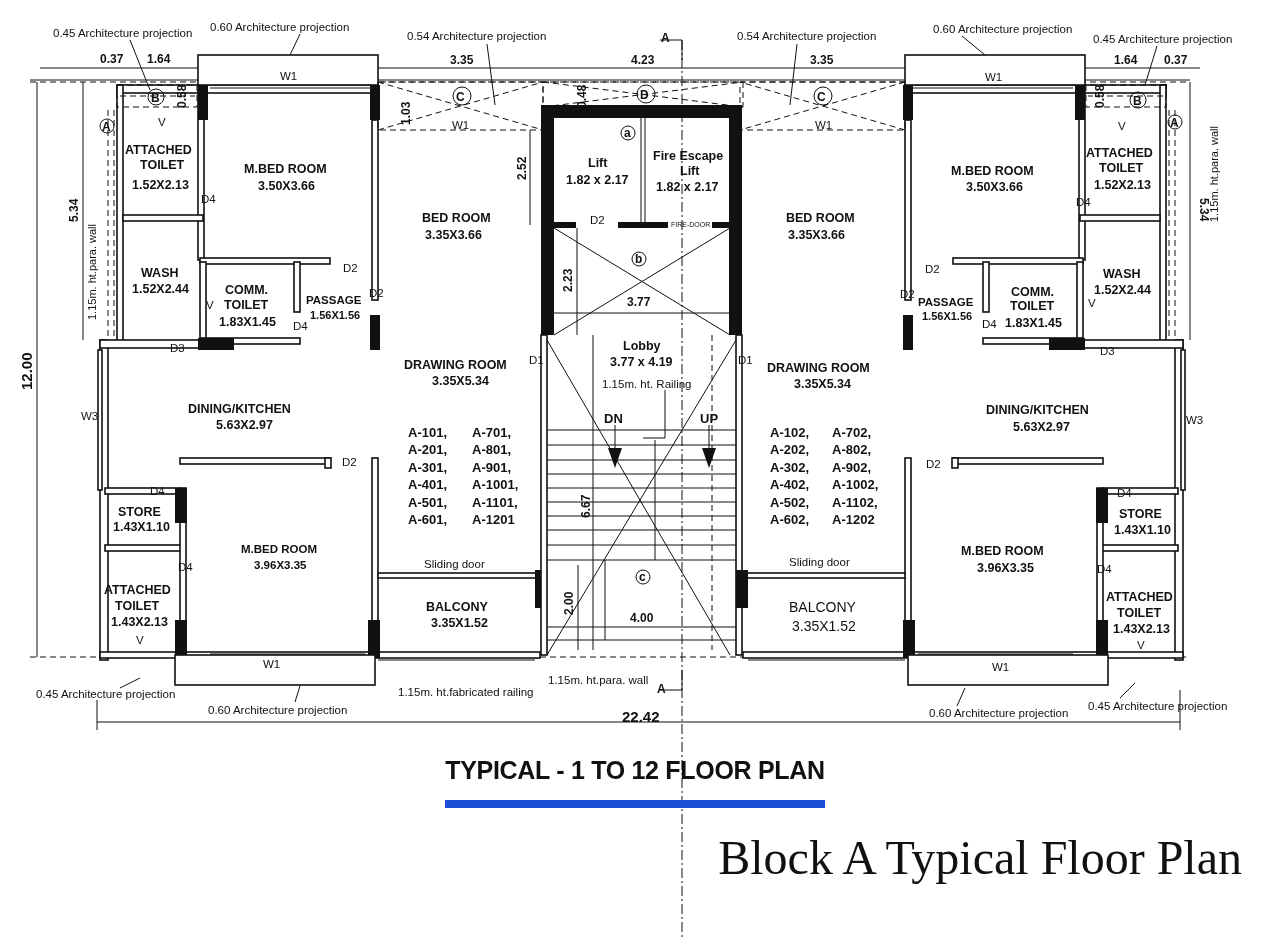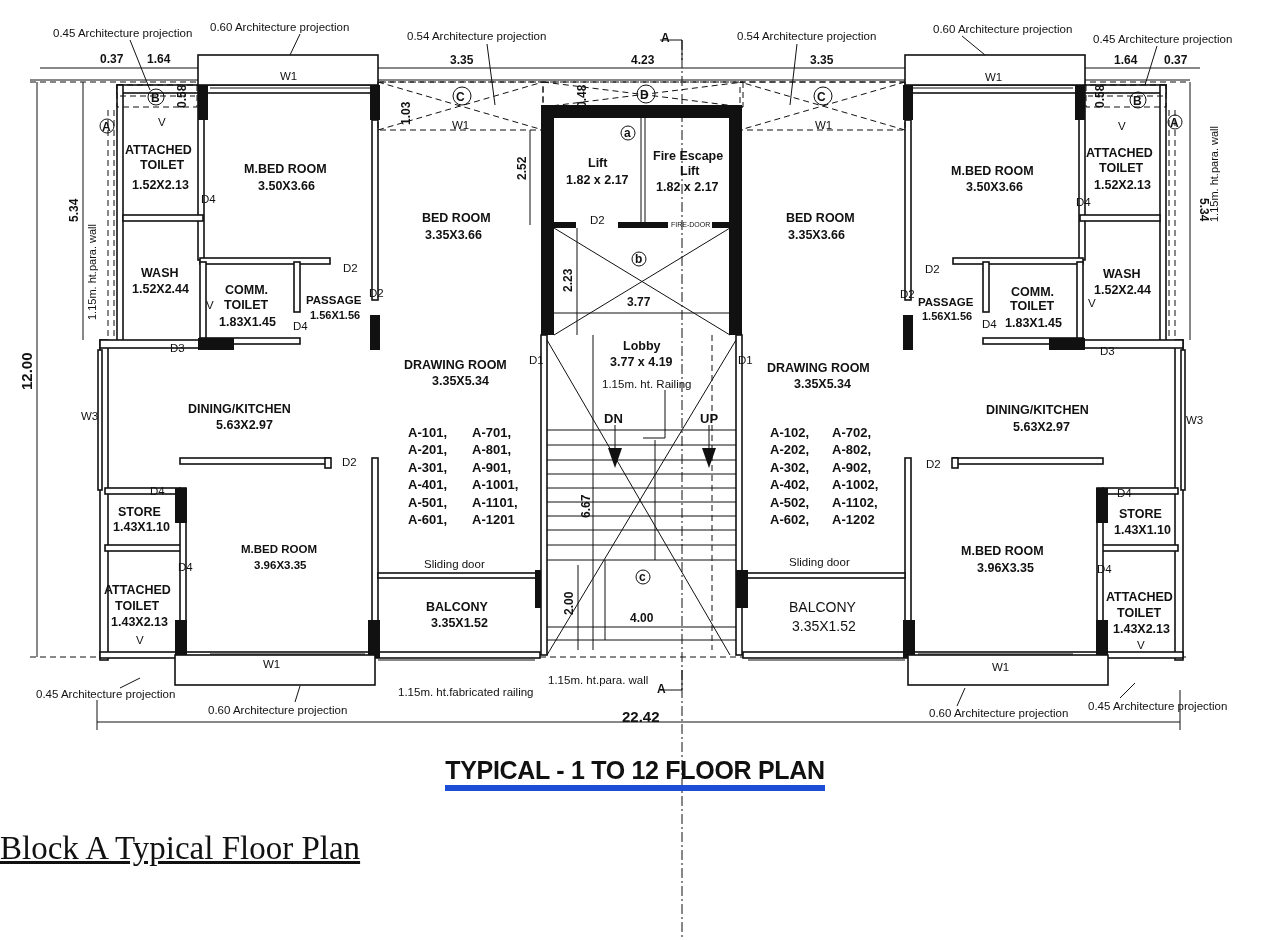--- a/index.html
+++ b/index.html
@@ -9,22 +9,22 @@
   .lbl-n{font-family:"Liberation Sans",sans-serif;fill:#111;}
   .room{font-size:12.5px;font-weight:bold;}
   .dim{font-size:12px;font-weight:bold;}
   .note{font-size:11.5px;transform-origin:center;}
   .wall{fill:#fff;stroke:#111;stroke-width:1.6;}
   .col{fill:#111;}
   .thin{stroke:#111;stroke-width:1;fill:none;}
   .dash{stroke:#111;stroke-width:1;stroke-dasharray:6 4;fill:none;}
   .dashdot{stroke:#111;stroke-width:1;stroke-dasharray:10 3 2 3;fill:none;}
   .title-main{position:absolute;left:0;width:1270px;top:756px;text-align:center;font-family:"Liberation Sans",sans-serif;font-weight:bold;font-size:25px;letter-spacing:-0.3px;}
-  .title-main span{border-bottom:6px solid #1d4ed8;padding-bottom:1px;}
-  .title-sub{position:absolute;left:0;width:1242px;top:830px;text-align:left;font-family:"Liberation Serif",serif;font-size:33px;text-decoration:underline;}
+  .title-main span{border-bottom:8px solid #1d4ed8;padding-bottom:16px;}
+  .title-sub{position:absolute;left:0;width:1242px;top:830px;text-align:right;font-family:"Liberation Serif",serif;font-size:48px;}
 </style>
 </head>
 <body>
 
 <svg id="plan" viewBox="0 0 1270 940" xmlns="http://www.w3.org/2000/svg">
 
   <g>
     <line x1="30" y1="82" x2="1190" y2="82" class="dash"></line>
     <line x1="30" y1="80" x2="1190" y2="80" class="thin" stroke-dasharray="1 0"></line>
     <line x1="30" y1="657" x2="1190" y2="657" class="dash"></line>

